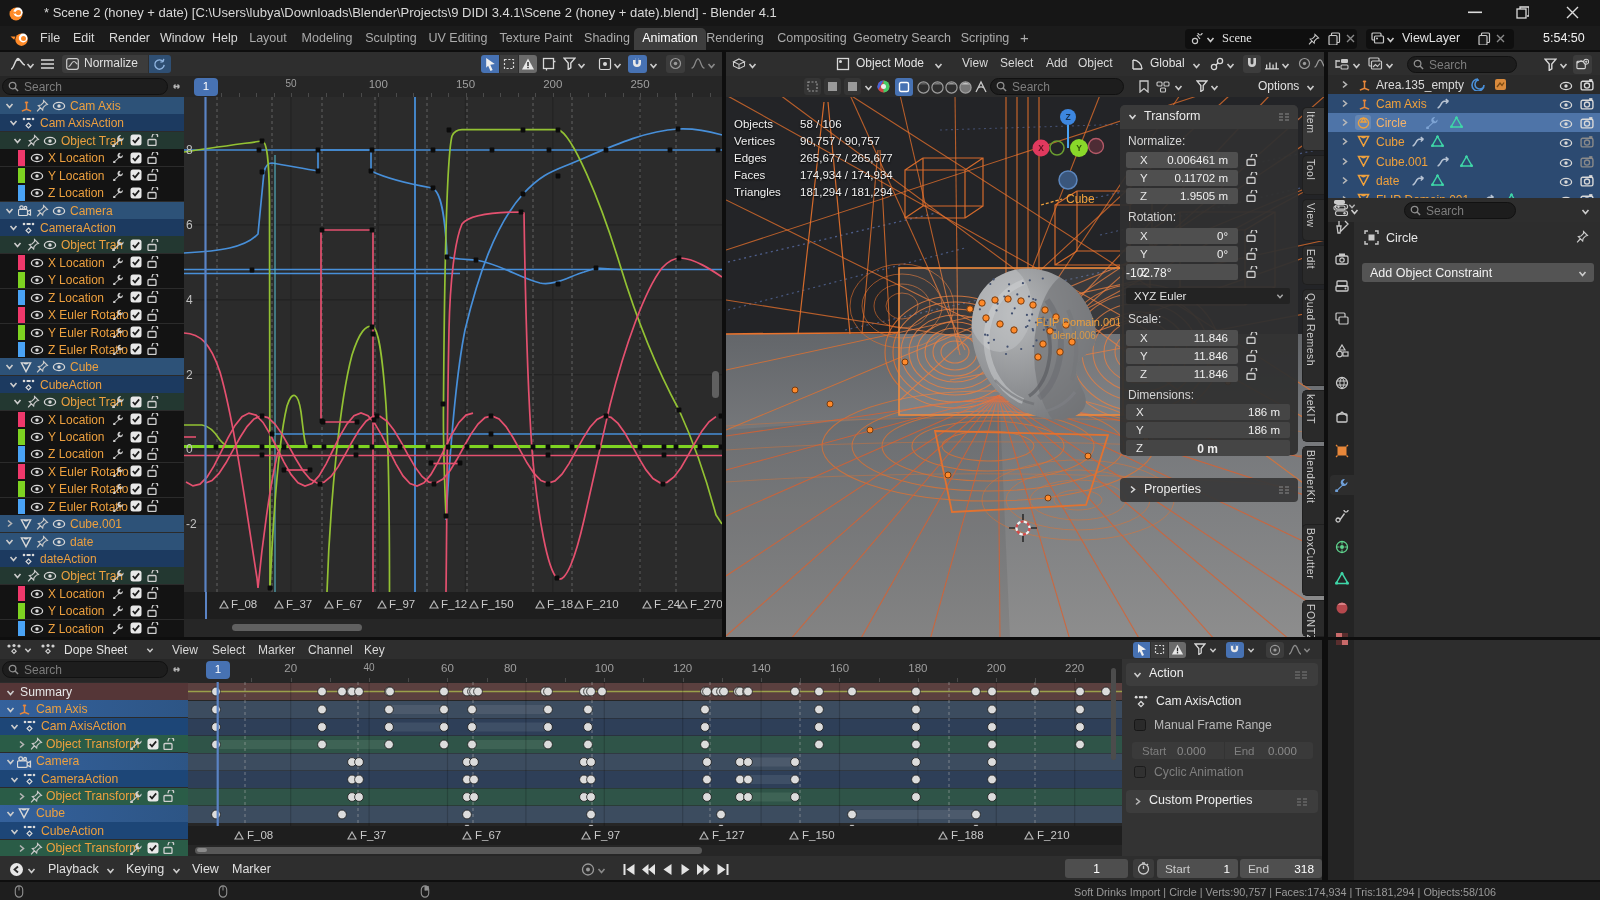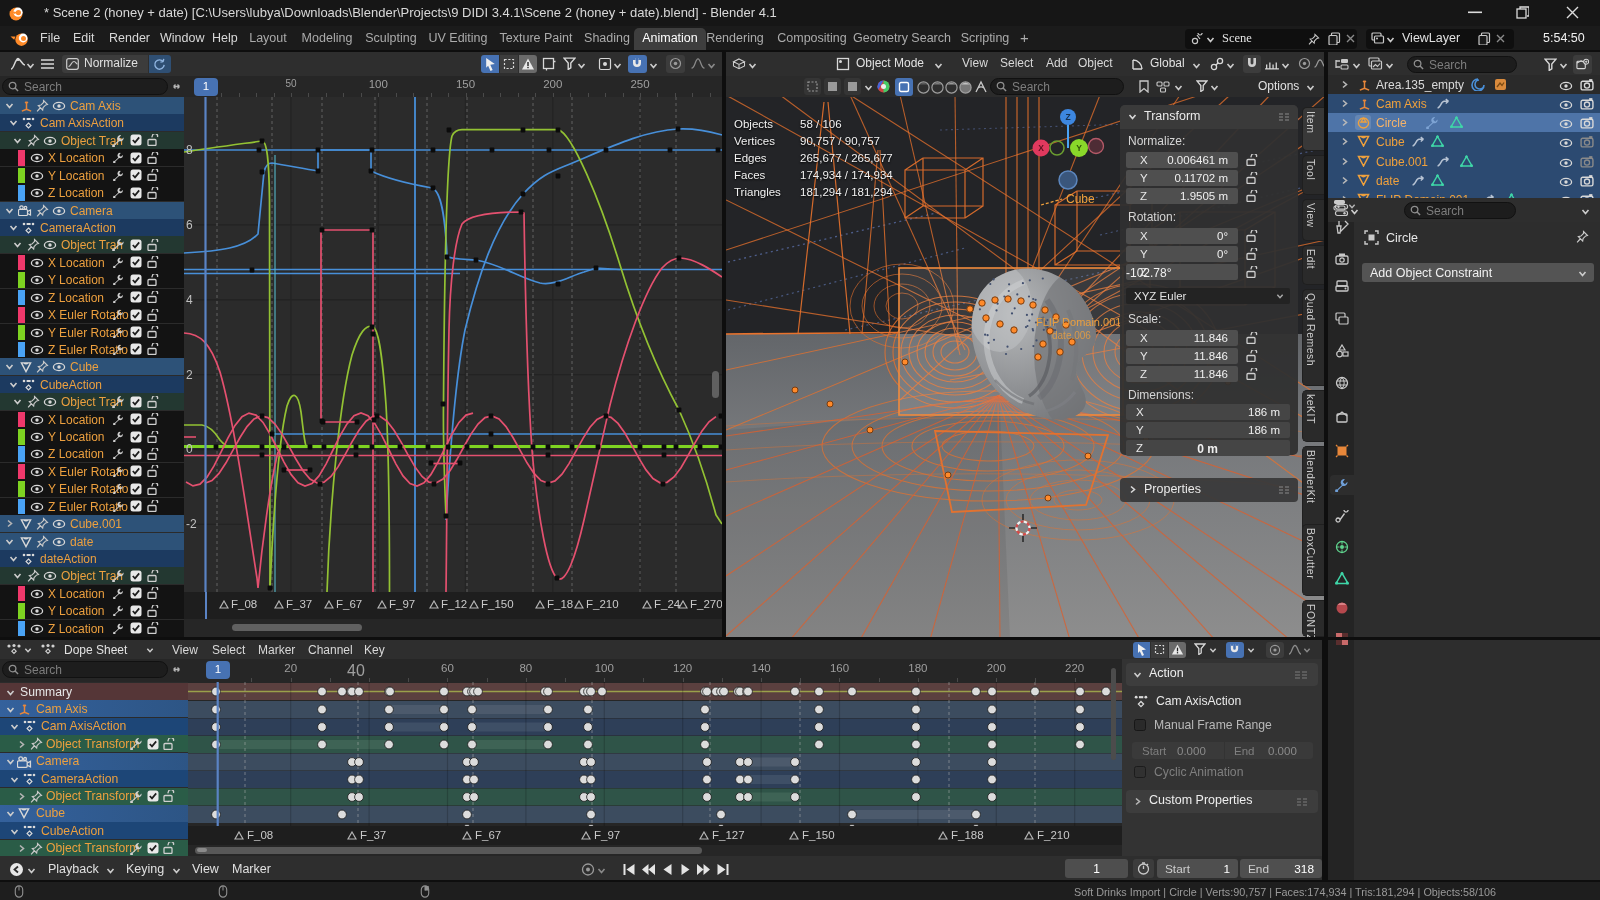--- a/index.html
+++ b/index.html
@@ -1144,21 +1144,21 @@
       <text x="11" y="3" text-anchor="middle" font-size="8.5" font-weight="bold" fill="#2f5408" font-family="Liberation Sans">Y</text>
       <circle cx="28" cy="-2" r="7.5" fill="#7a3344" fill-opacity="0.5" stroke="#b55a68" stroke-width="1.3"></circle>
       <circle cx="0" cy="32" r="9" fill="#3a567c" stroke="#5c86bd" stroke-width="1.5"></circle>
     </g>
   </svg>
 <div class="tx" style="left:1066px;top:192px;font-size:12px;color:#f0a13c;">Cube</div>
 <svg class="abs" style="left:1040px;top:198px;" width="24" height="8" viewBox="0 0 24 8">
     <path d="M1,7 L22,1" stroke="#f0a13c" stroke-width="1.3" stroke-dasharray="3,2"></path>
   </svg>
 <div class="tx" style="left:1036px;top:316px;font-size:11px;color:#f0a13c;opacity:0.95">FLIP Domain.001</div>
-<div class="tx" style="left:1052px;top:330px;font-size:10px;color:#f0a13c;opacity:0.8">date.006</div>
+<div class="tx" style="left:1052px;top:330px;font-size:10px;color:#f0a13c;opacity:0.8">blend.006</div>
 <div class="tx" style="left:734px;top:118px;font-size:11.5px;color:#f2f2f2;text-shadow:0 1px 2px #000">Objects</div>
 <div class="tx" style="left:800px;top:118px;font-size:11.5px;color:#f2f2f2;text-shadow:0 1px 2px #000">58 / 106</div>
 <div class="tx" style="left:734px;top:135px;font-size:11.5px;color:#f2f2f2;text-shadow:0 1px 2px #000">Vertices</div>
 <div class="tx" style="left:800px;top:135px;font-size:11.5px;color:#f2f2f2;text-shadow:0 1px 2px #000">90,757 / 90,757</div>
 <div class="tx" style="left:734px;top:152px;font-size:11.5px;color:#f2f2f2;text-shadow:0 1px 2px #000">Edges</div>
 <div class="tx" style="left:800px;top:152px;font-size:11.5px;color:#f2f2f2;text-shadow:0 1px 2px #000">265,677 / 265,677</div>
 <div class="tx" style="left:734px;top:169px;font-size:11.5px;color:#f2f2f2;text-shadow:0 1px 2px #000">Faces</div>
 <div class="tx" style="left:800px;top:169px;font-size:11.5px;color:#f2f2f2;text-shadow:0 1px 2px #000">174,934 / 174,934</div>
 <div class="tx" style="left:734px;top:186px;font-size:11.5px;color:#f2f2f2;text-shadow:0 1px 2px #000">Triangles</div>
 <div class="tx" style="left:800px;top:186px;font-size:11.5px;color:#f2f2f2;text-shadow:0 1px 2px #000">181,294 / 181,294</div>
@@ -1790,23 +1790,23 @@
 <svg class="abs" style="left:8px;top:664px;" width="11" height="11" viewBox="0 0 12 12">
     <circle cx="5" cy="5" r="3.6" fill="none" stroke="#8f8f8f" stroke-width="1.4"></circle>
     <path d="M7.7,7.7 L11,11" stroke="#8f8f8f" stroke-width="1.6"></path>
   </svg>
 <div class="tx" style="left:24px;top:663px;font-size:12px;color:#7d7d7d;">Search</div>
 <svg class="abs" style="left:170px;top:664px;" width="13" height="11" viewBox="0 0 13 11">
     <path d="M3.5,5.5 h6 M3.5,5.5 l2,-2 M3.5,5.5 l2,2 M9.5,5.5 l-2,-2 M9.5,5.5 l-2,2" stroke="#b5b5b5" stroke-width="1.3"></path>
   </svg>
 <div class="abs" style="left:188px;top:658.5px;width:934px;height:23.5px;background:#262626"></div>
 <div class="tx" style="left:268.68px;top:662px;width:44px;text-align:center;font-size:11.5px;color:#9f9f9f;">20</div>
-<div class="tx" style="left:347.08px;top:662px;width:44px;text-align:left;font-size:16px;color:#9f9f9f;">40</div>
+<div class="tx" style="left:347.08px;top:662px;width:44px;text-align:center;font-size:10px;color:#9f9f9f;">40</div>
 <div class="tx" style="left:425.48px;top:662px;width:44px;text-align:center;font-size:11.5px;color:#9f9f9f;">60</div>
-<div class="tx" style="left:503.88px;top:662px;width:44px;text-align:center;font-size:11.5px;color:#9f9f9f;">80</div>
+<div class="tx" style="left:503.88px;top:662px;width:44px;text-align:left;font-size:11.5px;color:#9f9f9f;">80</div>
 <div class="tx" style="left:582.28px;top:662px;width:44px;text-align:center;font-size:11.5px;color:#9f9f9f;">100</div>
 <div class="tx" style="left:660.6800000000001px;top:662px;width:44px;text-align:center;font-size:11.5px;color:#9f9f9f;">120</div>
 <div class="tx" style="left:739.0799999999999px;top:662px;width:44px;text-align:center;font-size:11.5px;color:#9f9f9f;">140</div>
 <div class="tx" style="left:817.48px;top:662px;width:44px;text-align:center;font-size:11.5px;color:#9f9f9f;">160</div>
 <div class="tx" style="left:895.8799999999999px;top:662px;width:44px;text-align:center;font-size:11.5px;color:#9f9f9f;">180</div>
 <div class="tx" style="left:974.28px;top:662px;width:44px;text-align:center;font-size:11.5px;color:#9f9f9f;">200</div>
 <div class="tx" style="left:1052.68px;top:662px;width:44px;text-align:center;font-size:11.5px;color:#9f9f9f;">220</div>
 <div class="abs" style="left:251.48px;top:678px;width:1px;height:4px;background:#4a4a4a"></div>
 <div class="abs" style="left:290.68px;top:678px;width:1px;height:4px;background:#4a4a4a"></div>
 <div class="abs" style="left:329.88px;top:678px;width:1px;height:4px;background:#4a4a4a"></div>

